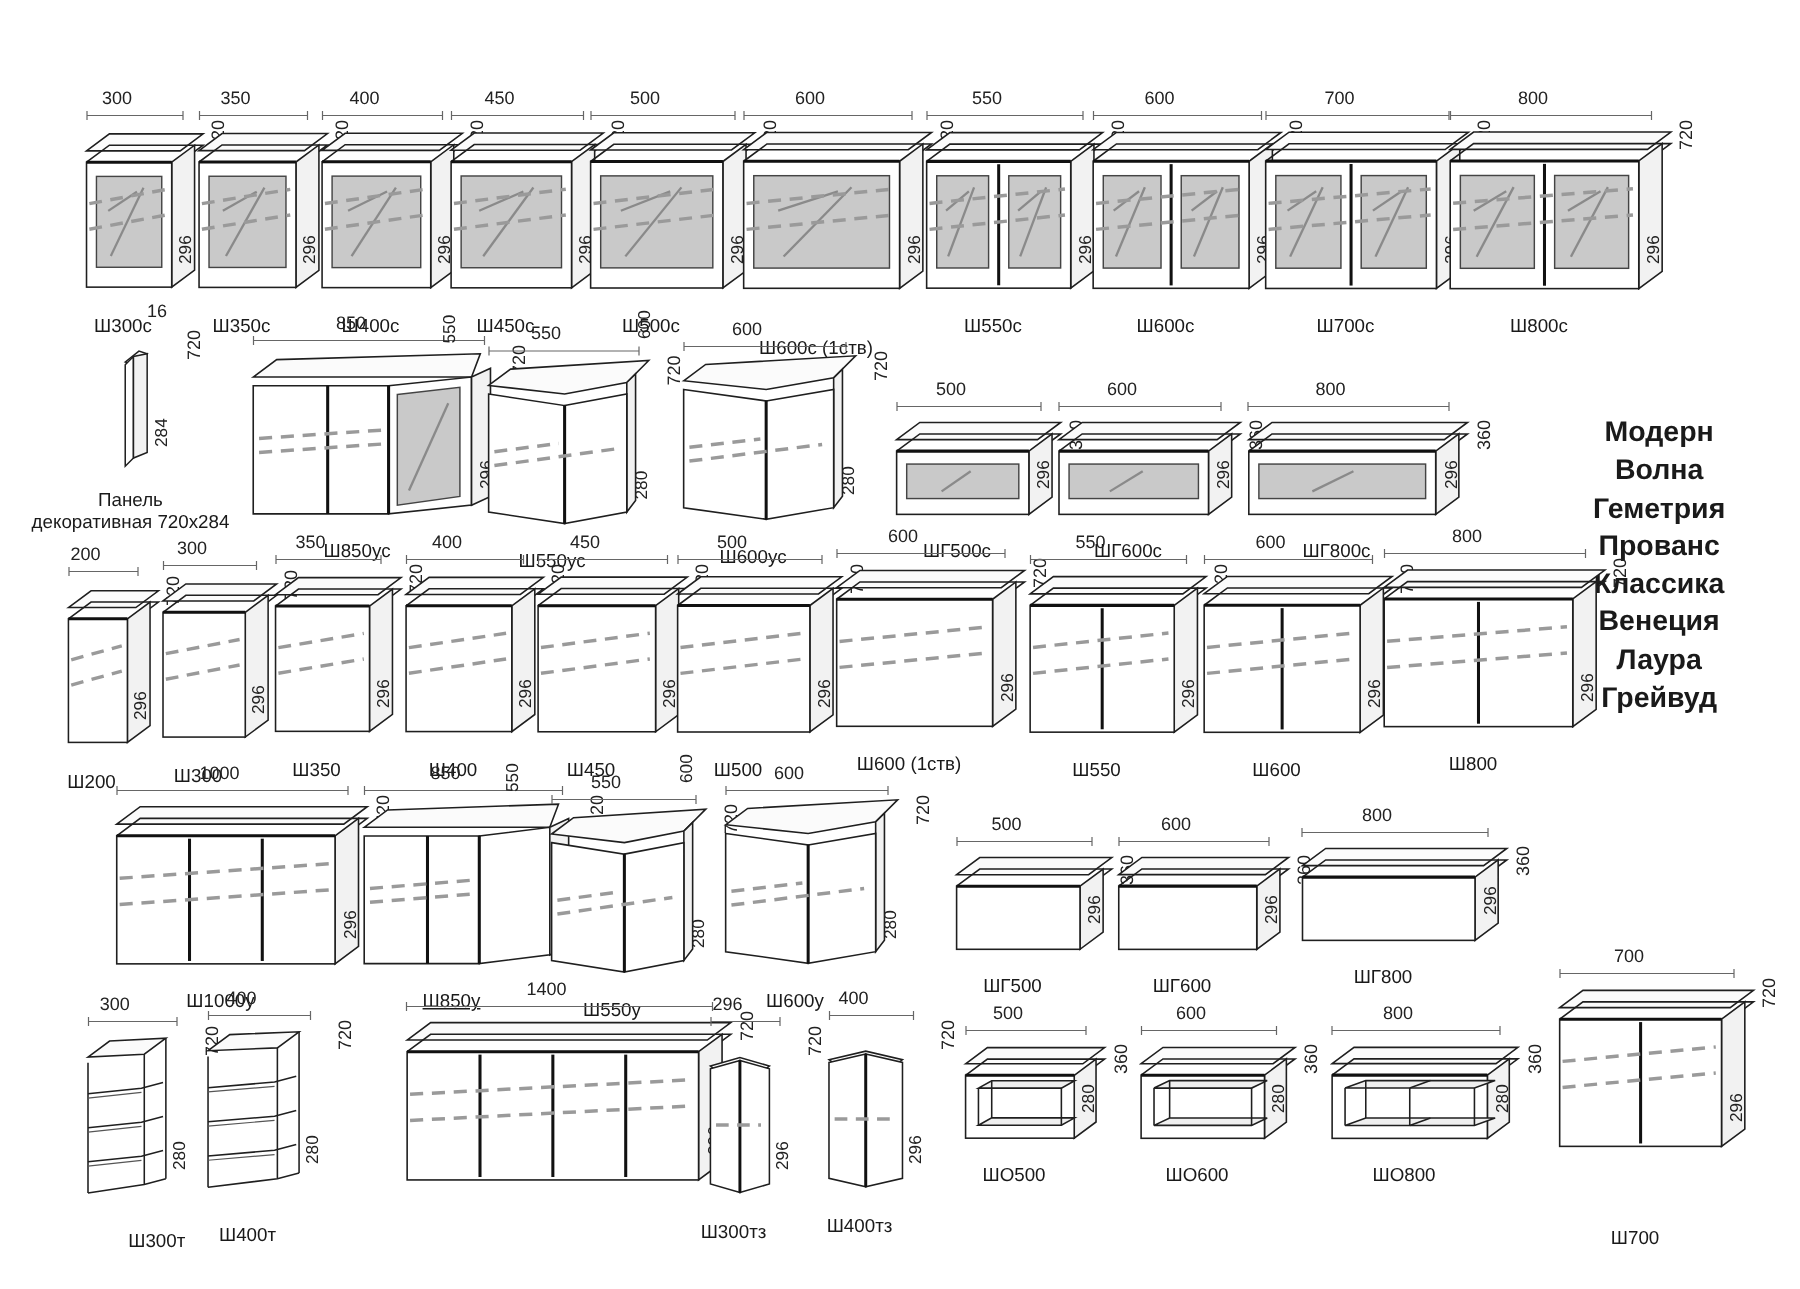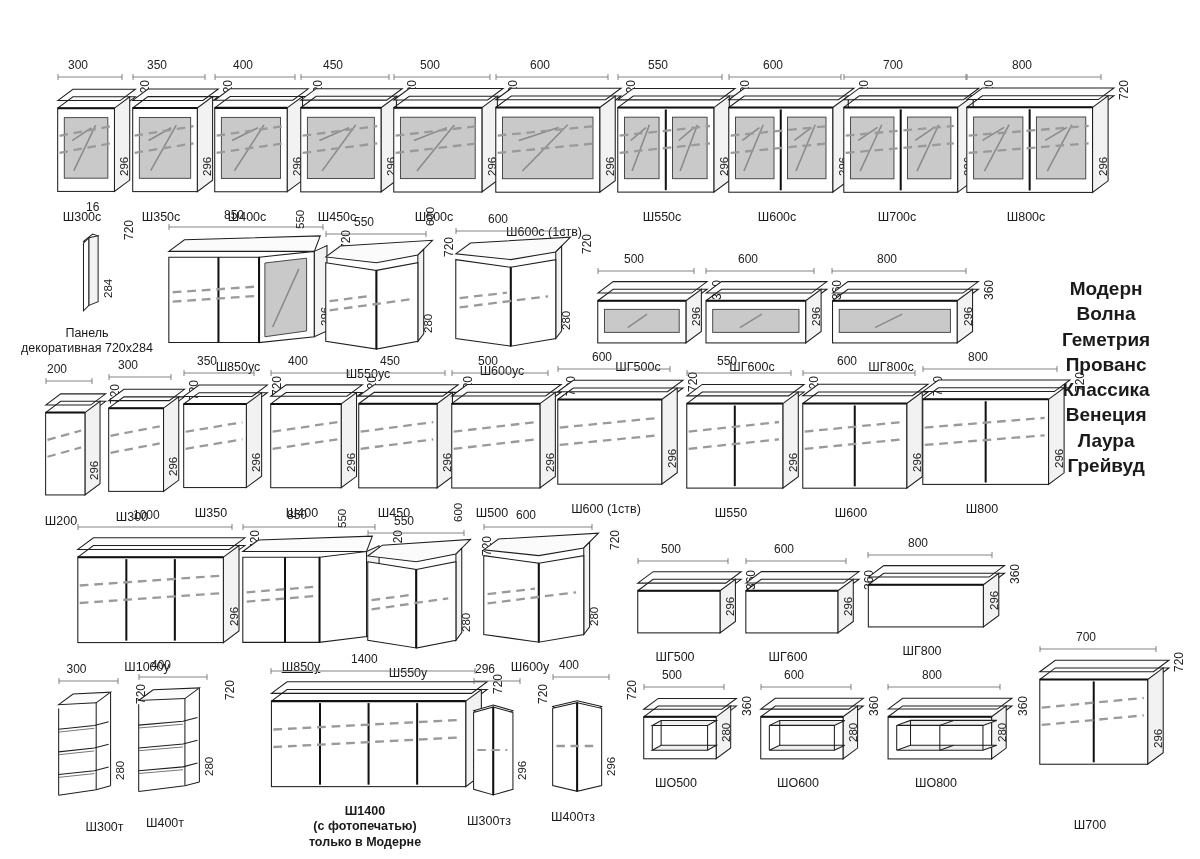--- a/index.html
+++ b/index.html
@@ -320,21 +320,21 @@
         <div class="caption" style="top: 132px;"><span>Ш800с</span></div>
       </div>
       <div class="item" style="left: 78px; top: 218px; width: 18px;">
         <svg width="64" height="118" viewBox="-6 -22 70 122">
           <g>
             <path class="top" d="M0,0 L10,-8 L16,-6 L6,2 Z"></path>
             <path class="body" d="M0,2 L6,-4 L6,70 L0,76 Z"></path>
             <path class="side" d="M6,-4 L16,-6 L16,66 L6,70 Z"></path>
           </g>
         </svg>
-        <div class="dim" style="left: 8px; top: -18px;">16</div>
+        <div class="dim" style="left: 20px; top: -18px;">16</div>
         <div class="dim v" style="left: 44px; top: 22px;">720</div>
         <div class="dim v d" style="left: 24px; top: 80px;">284</div>
         <div class="caption" style="top: 108px;"><span>Панель</span><span class="l2">декоративная 720x284</span></div>
       </div>
       <div class="item" style="left: 163px; top: 228px; width: 150px;">
         <svg width="196" height="136" viewBox="-6 -22 202 140">
           <g>
             <path class="top" d="M0,2 L16.12,-9.96 L156,-13.96 L150,2 Z"></path>
             <path class="body" d="M0,8 L93,8 L93,96 L0,96 Z"></path>
             <path class="body" d="M93,8 L150,2 L150,90 L93,96 Z"></path>
@@ -861,21 +861,20 @@
             <path class="shelf" d="M2,55.2 L196,45.2"></path>
             <path class="shelf" d="M2,37.2 L196,27.200000000000003"></path>
           </g>
         </svg>
         <div class="dim" style="left: 86px; top: -20px;">1400</div>
         <svg width="224" height="14" style="position: absolute; left: 4px; top: -6px;">
           <path class="ext" d="M2,8 L2,2 M206,8 L206,2 M2,5 L206,5"></path>
         </svg>
         <div class="dim v" style="left: 226px; top: 22px;">720</div>
         <div class="dim v d" style="left: 206px; top: 98px;">296</div>
-        <div class="caption bold" style="top: 132px;"><span>Ш1400</span><span class="l2">(с фотопечатью)</span><span class="l3">только в Модерне</span></div>
       </div>
       <div class="item" style="left: 468px; top: 682px; width: 42px;">
         <svg width="88" height="136" viewBox="-6 -22 94 140">
           <g>
             <path class="top" d="M0,6 L21,0 L42,6 L34,12 L21,6 L8,12 Z"></path>
             <path class="body" d="M0,8 L21,2 L21,96 L0,90 Z"></path>
             <path class="body" d="M21,2 L42,8 L42,90 L21,96 Z"></path>
             <path class="ln2" d="M21,2 L21,96"></path>
             <path class="shelf" d="M4,48 L36,48"></path>
           </g>

